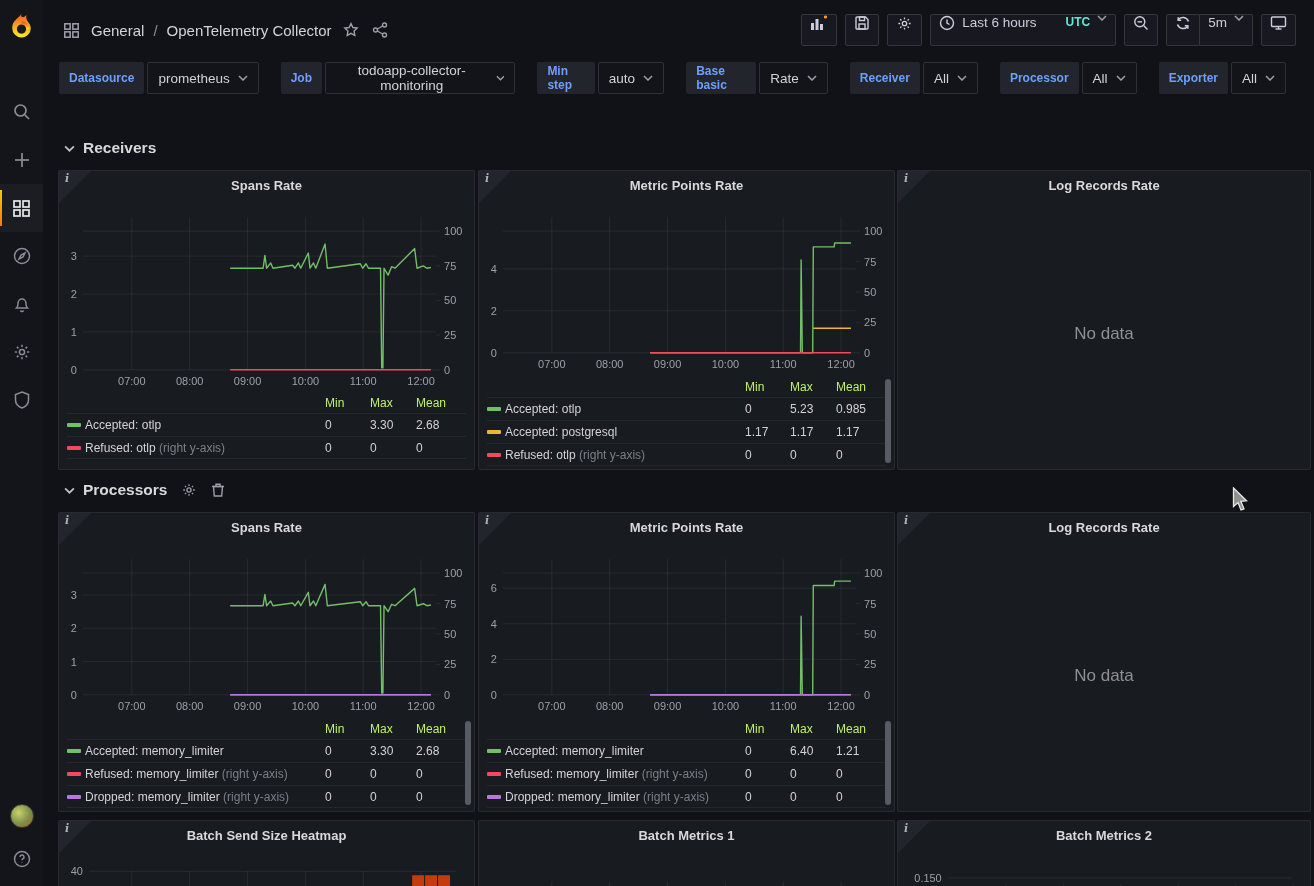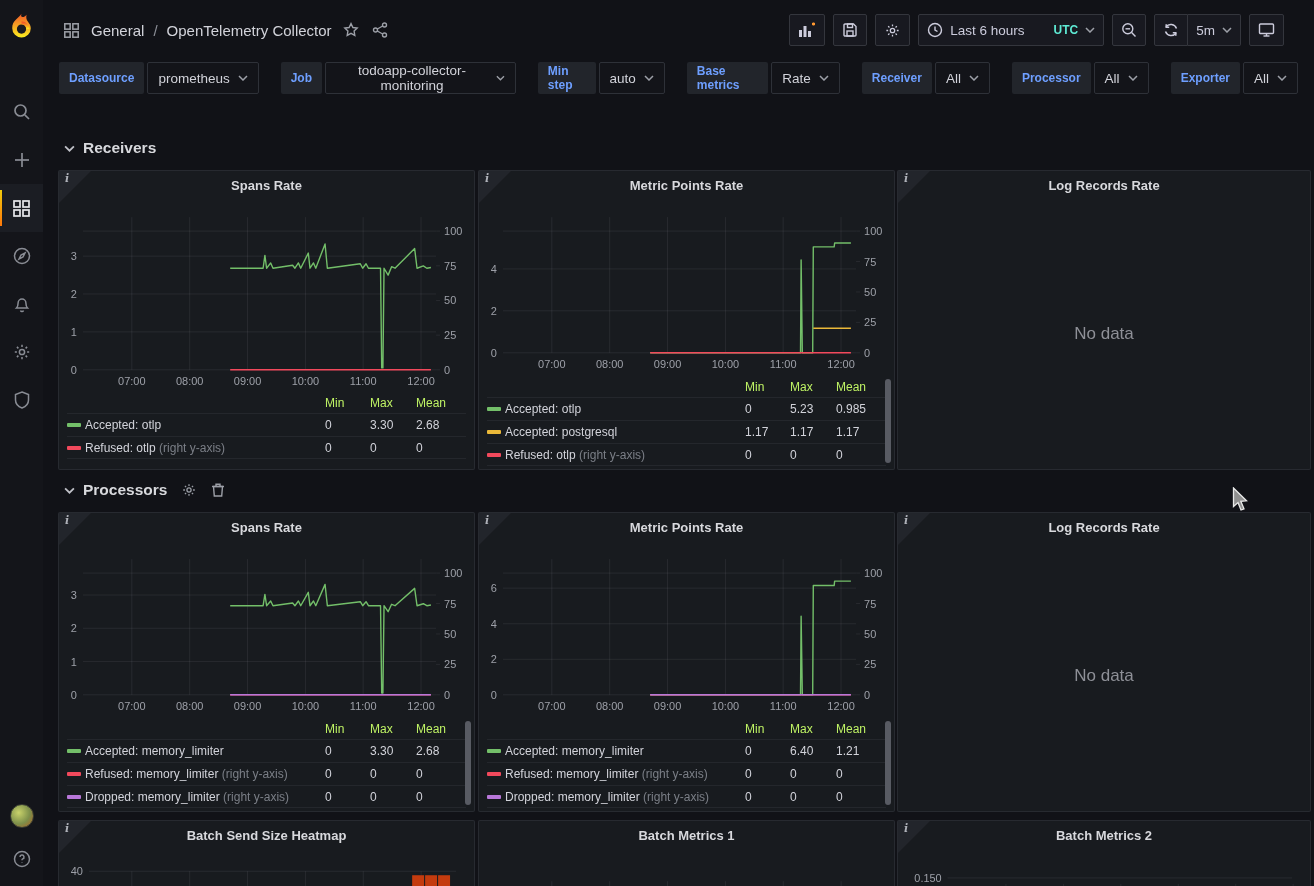--- a/index.html
+++ b/index.html
@@ -11,35 +11,35 @@
   .sidebar{position:absolute;left:0;top:0;width:43px;height:886px;background:#14151a;display:flex;flex-direction:column;align-items:center;}
   .logo{width:43px;height:52px;display:flex;align-items:center;justify-content:center;cursor:pointer;}
   .nav{display:flex;flex-direction:column;align-items:center;margin-top:36px;width:100%;}
   .nav-item{width:43px;height:48px;display:flex;align-items:center;justify-content:center;color:#898c94;position:relative;cursor:pointer;}
   .nav-item.active{color:#e7e8ec;background:#1b1d23;}
   .nav-item.active::before{content:"";position:absolute;left:0;top:6px;bottom:6px;width:2px;background:linear-gradient(#f2cc0c,#ff780a);}
   .sidebar-bottom{margin-top:auto;display:flex;flex-direction:column;align-items:center;padding-bottom:10px;}
   .avatar{width:24px;height:24px;border-radius:50%;background:radial-gradient(circle at 35% 35%,#c9d26b,#7d8f4a 55%,#b05c21);margin-bottom:14px;cursor:pointer;border:1px solid #3a3d33;}
 
   
-  .header{position:absolute;left:43px;top:0;right:16px;height:60px;display:flex;align-items:center;justify-content:space-between;padding:0 14px 0 18px;background:#111217;}
+  .header{position:absolute;left:43px;top:0;right:4px;height:60px;display:flex;align-items:center;justify-content:space-between;padding:0 14px 0 18px;background:#111217;}
   .crumbs{display:flex;align-items:center;gap:9px;font-size:15px;}
   .crumb{color:#d2d3da;cursor:pointer;}
   .crumb-sep{color:#8d9098;}
   .icon-btn{background:none;border:none;color:#9da0a8;padding:2px;cursor:pointer;display:flex;align-items:center;}
   .toolbar{display:flex;align-items:center;gap:8px;}
   .tb-btn{height:32px;min-width:32px;background:#181920;border:1px solid #34363d;border-radius:2px;color:#ccccdc;
-    display:flex;align-items:center;justify-content:center;gap:7px;padding:0 8px;font-size:13.5px;cursor:pointer;}
+    display:flex;justify-content:center;gap:7px;padding:0 8px;font-size:13.5px;cursor:pointer;}
   .tb-group{display:flex;}
   .tb-group .tb-btn:first-child{border-radius:2px 0 0 2px;}
   .tb-group .tb-btn:last-child{border-radius:0 2px 2px 0;border-left:none;}
   .tz{color:#5eead4;font-weight:700;font-size:12px;padding-left:22px;}
 
   
-  .submenu{position:absolute;left:43px;top:62px;right:0;padding:0 16px;}
+  .submenu{position:absolute;left:43px;top:62px;right:12px;padding:0 16px;}
   .var-row{display:flex;align-items:center;gap:22px;margin-bottom:1px;height:32px;margin-top:0;}
   .var-row+.var-row{margin-top:0;}
   .var-group{display:flex;align-items:stretch;gap:3px;height:32px;}
   .var-label{background:#22252b;color:#6e9fff;font-size:12px;font-weight:700;display:flex;align-items:center;padding:0 10px;border-radius:2px;}
   .var-value{background:#131419;border:1px solid #2e3138;color:#d2d3da;font-size:13.5px;display:flex;align-items:center;gap:8px;padding:0 10px;border-radius:2px;cursor:pointer;font-family:inherit;}
   .var-value .chev{color:#9da0a8;}
   .adhoc-add{background:#22252b;border:none;color:#c7c8d0;width:34px;border-radius:2px;font-size:16px;cursor:pointer;display:flex;align-items:center;justify-content:center;}
 
   
   .section{position:absolute;display:flex;align-items:center;gap:8px;color:#d8d9dd;font-size:15.5px;font-weight:700;cursor:pointer;}
@@ -261,21 +261,21 @@
       <div class="var-group">
         <span class="var-label">Min step</span>
         <button class="var-value">
           <span>auto</span>
           <svg class="chev" width="10" height="6" viewBox="0 0 10 6" fill="none" stroke="#9da0a8" stroke-width="1.5">
             <polyline points="1,1 5,5 9,1"></polyline>
           </svg>
         </button>
       </div>
       <div class="var-group">
-        <span class="var-label">Base metrics</span>
+        <span class="var-label">Base basic</span>
         <button class="var-value">
           <span>Rate</span>
           <svg class="chev" width="10" height="6" viewBox="0 0 10 6" fill="none" stroke="#9da0a8" stroke-width="1.5">
             <polyline points="1,1 5,5 9,1"></polyline>
           </svg>
         </button>
       </div>
       <div class="var-group">
         <span class="var-label">Receiver</span>
         <button class="var-value">

